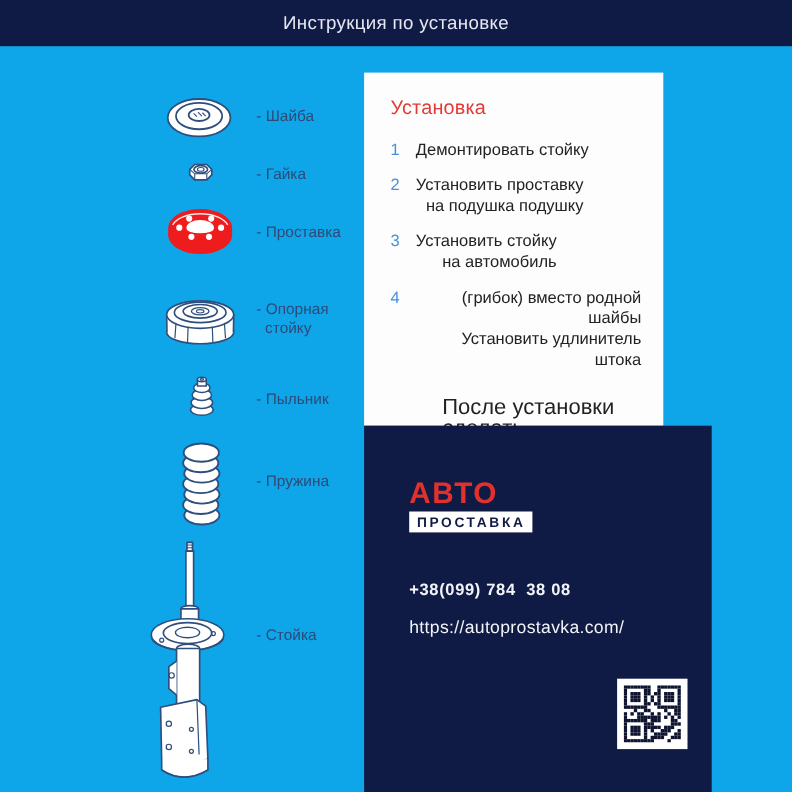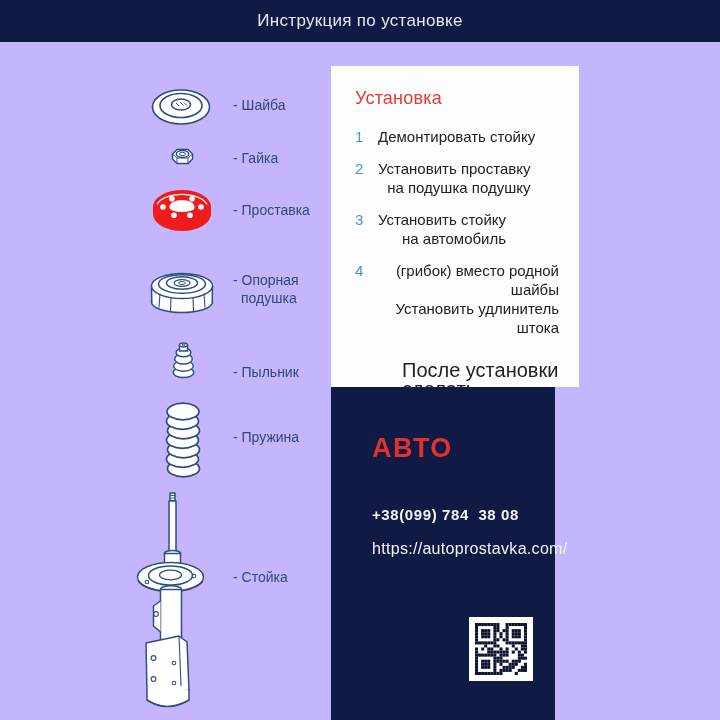--- a/index.html
+++ b/index.html
@@ -1,52 +1,52 @@
 <!DOCTYPE html>
 <html><head>
 <meta charset="utf-8">
 <style>
   html,body{margin:0;padding:0;background:#9fb3c8;}
   .stage{
     position:relative;width:720px;height:720px;overflow:hidden;
-    background:#c4b5fd;
+    background:#0ea5e9;
     font-family:"Liberation Sans", sans-serif;
     margin:0 auto;
   }
   
   .hdr{
     position:absolute;left:0;top:0;width:720px;height:42px;
     background:#101b45;display:flex;align-items:center;justify-content:center;
   }
   .hdr .title{color:#e6e9f1;font-size:17px;letter-spacing:.3px;}
 
   
   .part-icon{position:absolute;}
   .part-label{
     position:absolute;left:233px;color:#2e4a77;font-size:14px;line-height:18px;
     white-space:nowrap;
   }
   .part-label .ind{padding-left:8px;}
 
   
   .card-white{
-    position:absolute;left:331px;top:66px;width:248px;height:321px;
+    position:absolute;left:331px;top:66px;width:272px;height:321px;
     background:#fdfdfe;box-sizing:border-box;padding:22px 20px 0 24px;
   }
   .card-white h2{
     margin:0 0 18px 0;color:#e23a34;font-size:18px;font-weight:500;letter-spacing:.2px;
   }
   .step{display:flex;margin-bottom:13px;}
   .step .num{flex:0 0 15px;margin-right:8px;color:#4a90d8;font-size:15px;line-height:19px;}
   .step .lines{font-size:15px;line-height:19px;color:#222;text-align:right;}
   .footnote{margin-top:24px;font-size:20px;line-height:19px;color:#222;margin-left:47px;}
 
   
   .card-dark{
-    position:absolute;left:331px;top:387px;width:224px;height:333px;
+    position:absolute;left:331px;top:387px;width:316px;height:333px;
     background:#101b45;box-sizing:border-box;padding:48px 0 0 41px;color:#f2f4f8;
   }
   .logo-top{
     color:#e2302d;font-size:27px;font-weight:800;letter-spacing:1.5px;line-height:27px;
   }
   .logo-bottom{
     display:inline-block;background:#ffffff;color:#101b45;
     font-size:12.5px;font-weight:700;letter-spacing:2.4px;
     padding:3px 6px 2px 7px;margin-top:3px;
   }
@@ -113,35 +113,35 @@
       <ellipse cx="34" cy="26" rx="30.5" ry="12.5" fill="#fff"></ellipse>
       <path d="M12,33.5 L11,47.5 M23,37 L22.5,51 M45,37 L45.5,51 M56,33.5 L57,47.5" stroke-width="1.1"></path>
       <ellipse cx="34" cy="24" rx="23.5" ry="9.3" fill="#fff"></ellipse>
       <ellipse cx="34" cy="23" rx="15.5" ry="6.2" fill="#fff"></ellipse>
       <ellipse cx="34" cy="23" rx="8" ry="3.3" fill="#fff" stroke-width="1.2"></ellipse>
       <ellipse cx="34" cy="23" rx="3.4" ry="1.5" fill="#fff" stroke-width="1"></ellipse>
     </svg>
   </div>
   <div class="part-label" style="top:271px">
     <div>- Опорная</div>
-    <div class="ind">подушка</div>
+    <div class="ind">стойку</div>
   </div>
 
   <div class="part-icon" style="left:171px;top:341px">
     <svg width="25" height="38" viewBox="0 0 25 38" fill="none" stroke="#2e4f7d" stroke-width="1.4">
       <ellipse cx="12.5" cy="31.5" rx="10.3" ry="5" fill="#fff"></ellipse>
       <ellipse cx="12.5" cy="25" rx="9.8" ry="5.3" fill="#fff"></ellipse>
       <ellipse cx="12.5" cy="18" rx="8.8" ry="5" fill="#fff"></ellipse>
       <ellipse cx="12.5" cy="11.5" rx="7.4" ry="4.3" fill="#fff"></ellipse>
       <path d="M8.5,4 h8 v6 h-8 z" fill="#fff"></path>
       <ellipse cx="12.5" cy="4" rx="4" ry="2" fill="#fff"></ellipse>
       <ellipse cx="12.5" cy="4" rx="1.6" ry="0.8" stroke-width="1"></ellipse>
     </svg>
   </div>
-  <div class="part-label" style="top:363px">- Пыльник</div>
+  <div class="part-label" style="top:353px">- Пыльник</div>
 
   <div class="part-icon" style="left:164px;top:399px">
     <svg width="38" height="80" viewBox="0 0 38 80" fill="none" stroke="#2e4f7d" stroke-width="1.7">
       <ellipse cx="19.5" cy="69.5" rx="16" ry="8.3" fill="#fff"></ellipse>
       <ellipse cx="18.5" cy="60" rx="16" ry="8.3" fill="#fff"></ellipse>
       <ellipse cx="19.5" cy="50.5" rx="16" ry="8.3" fill="#fff"></ellipse>
       <ellipse cx="18.5" cy="41" rx="16" ry="8.3" fill="#fff"></ellipse>
       <ellipse cx="19.5" cy="31.5" rx="16" ry="8.3" fill="#fff"></ellipse>
       <ellipse cx="18.5" cy="22" rx="16" ry="8.3" fill="#fff"></ellipse>
       <ellipse cx="19" cy="12.5" rx="16" ry="8.3" fill="#fff"></ellipse>
@@ -215,20 +215,21 @@
 
     <div class="footnote">
       <div>После установки сделать</div>
       <div>развал-схождение</div>
     </div>
   </div>
 
   <div class="card-dark">
     <div>
       <div class="logo-top">АВТО</div>
+      <div class="logo-bottom">ПРОСТАВКА</div>
     </div>
     <div class="phone">+38(099) 784  38 08</div>
     <div class="site">https://autoprostavka.com/</div>
     <div class="qr-box">
       <svg id="qr" width="52" height="52" viewBox="0 0 51 51">
           <rect x="0" y="0" width="3" height="3" fill="#0e1430"></rect>
           <rect x="3" y="0" width="3" height="3" fill="#0e1430"></rect>
           <rect x="6" y="0" width="3" height="3" fill="#0e1430"></rect>
           <rect x="9" y="0" width="3" height="3" fill="#0e1430"></rect>
           <rect x="12" y="0" width="3" height="3" fill="#0e1430"></rect>

